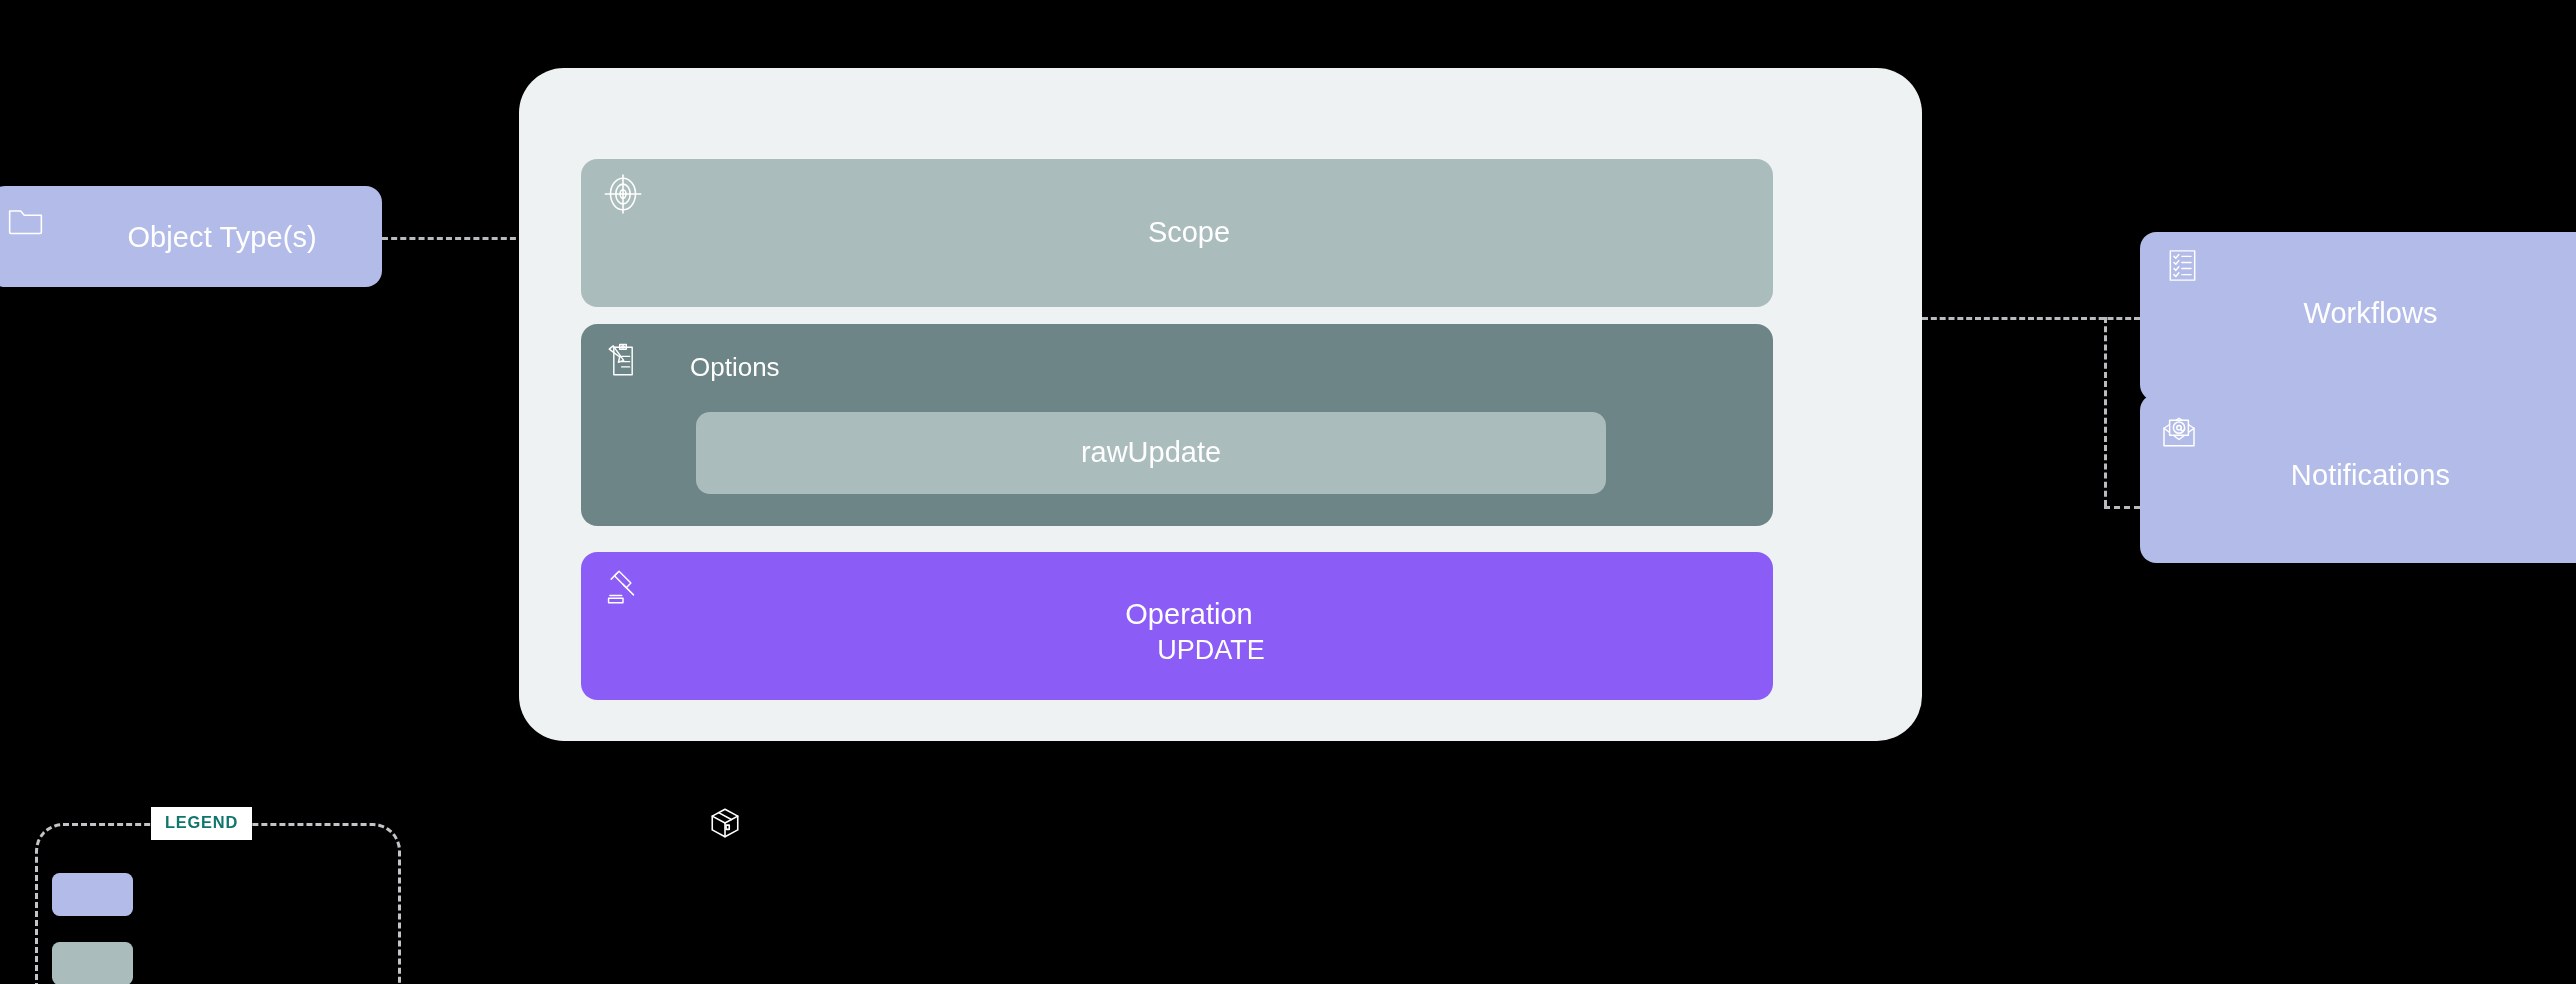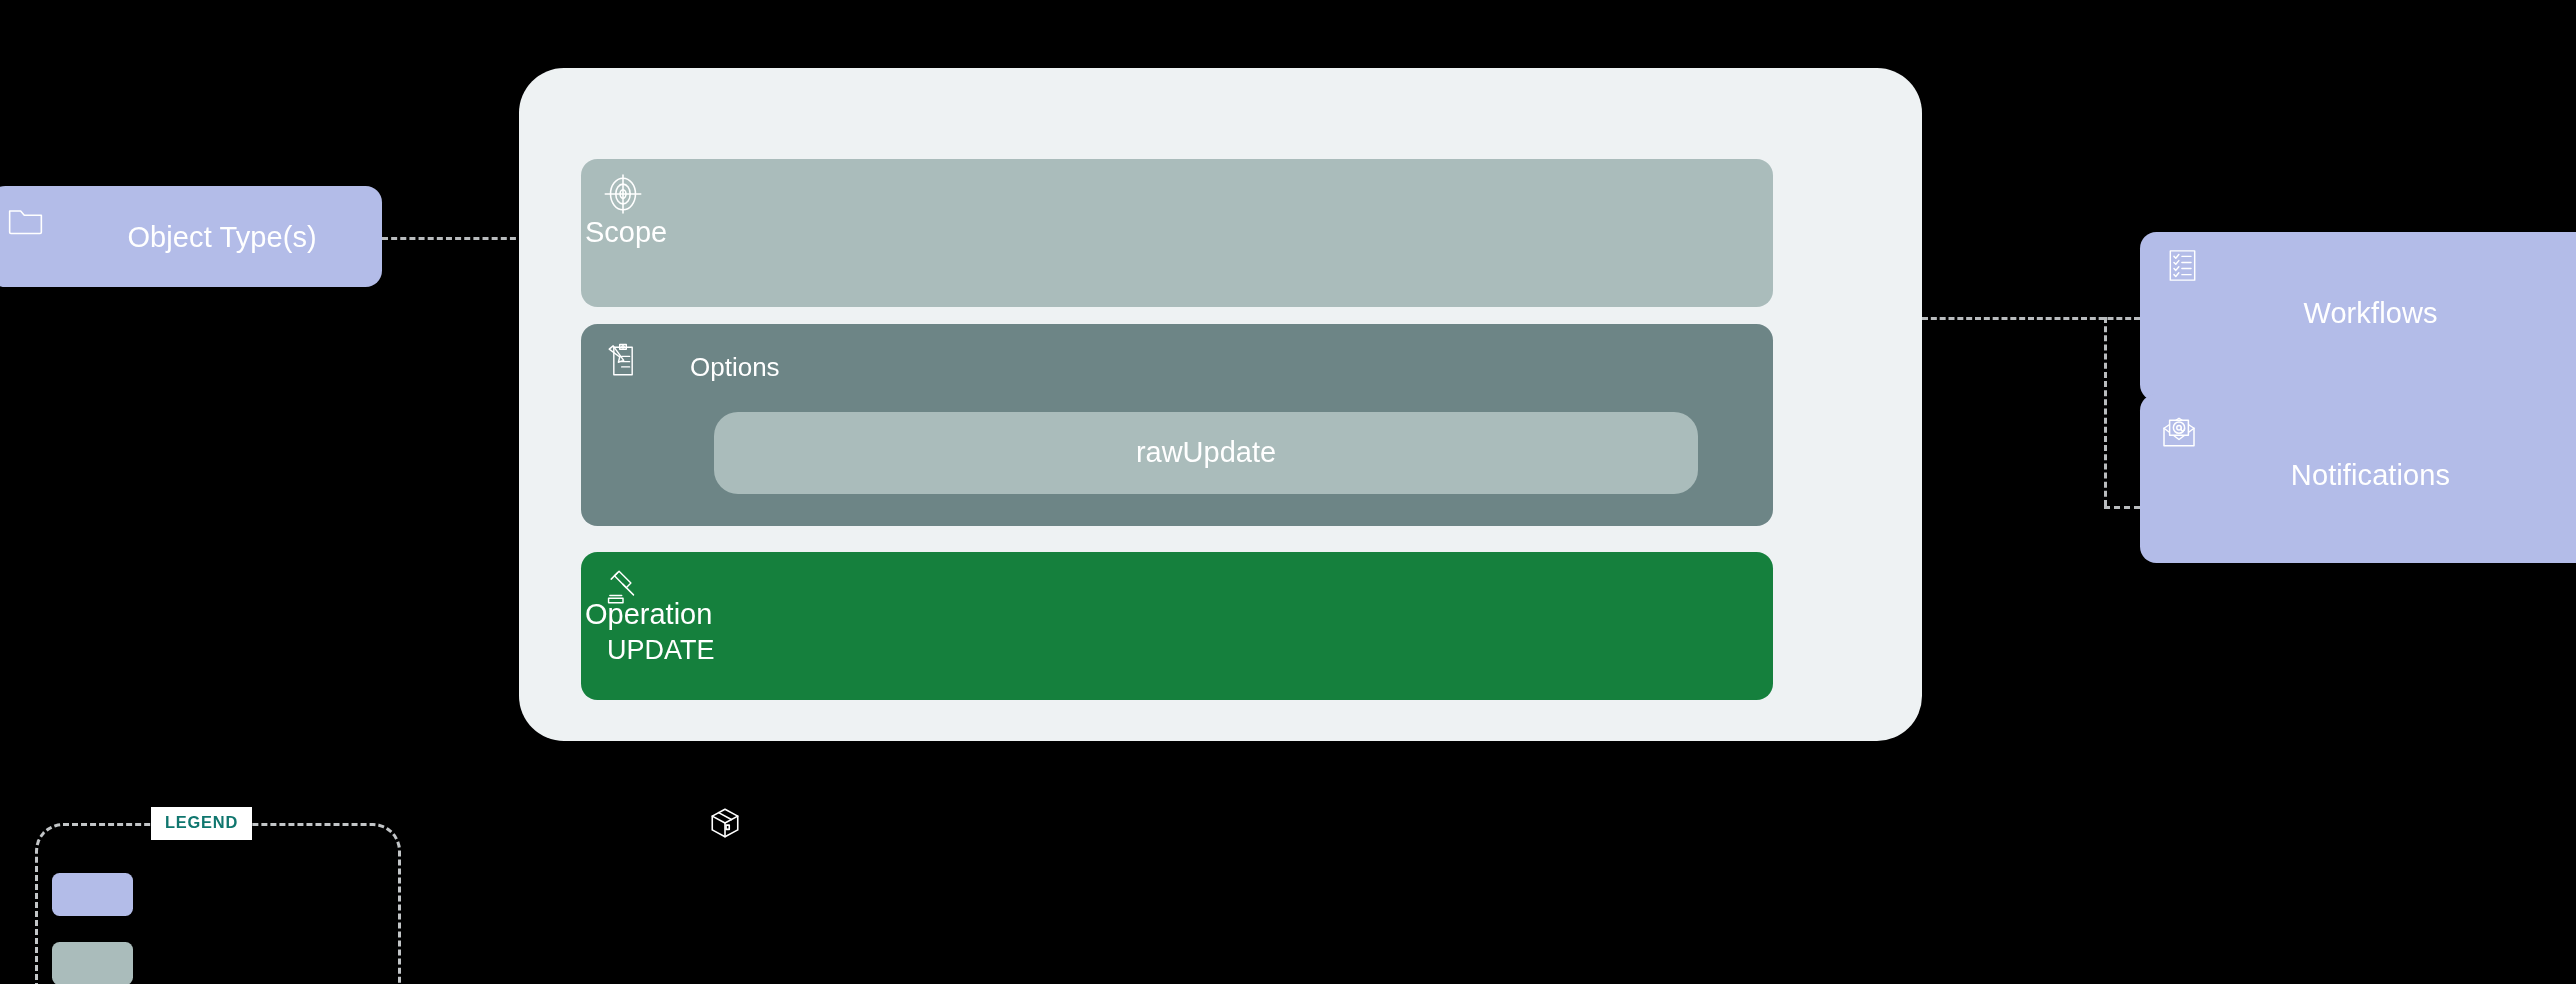--- a/index.html
+++ b/index.html
@@ -65,53 +65,53 @@
   }
 
   
   .card {
     position: absolute;
     box-sizing: border-box;
     border-radius: 16.4px;
   }
   .card-scope    { background: #aabcbb; }
   .card-options  { background: #6d8586; }
-  .card-operation{ background: #15803d; }
+  .card-operation{ background: #8b5cf6; }
 
   .card .card-icon {
     position: absolute;
     left: 21px;
     top: 14px;
     width: 42px;
     height: 42px;
   }
   .card-title {
     position: absolute;
-    left: 4px;
+    left: 12px;
     width: 100%;
+    text-align: center;
     color: #ffffff;
     font-size: 29px;
     line-height: 1.05;
   }
   .options-label {
     position: absolute;
     left: 109px;
     top: 28px;
     color: #ffffff;
     font-size: 26px;
   }
   .sub-card {
     position: absolute;
     left: 115px;
     top: 88px;
-    width: 984px;
+    width: 910px;
     height: 82px;
     background: #aabcbb;
-    border-radius: 24px;
-    margin-left: 18px;
+    border-radius: 14px;
   }
   .sub-card-label {
     position: absolute;
     left: 0;
     top: 24px;
     width: 100%;
     text-align: center;
     color: #ffffff;
     font-size: 29px;
   }

